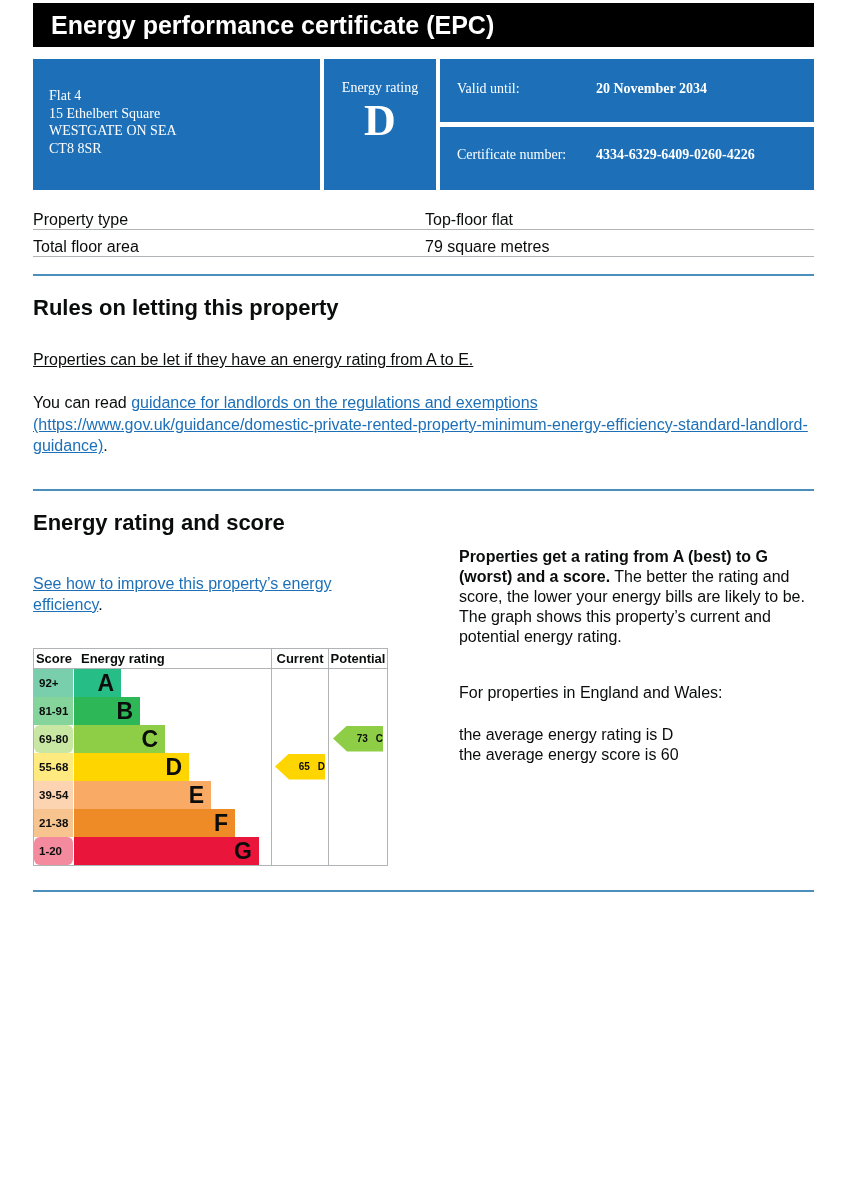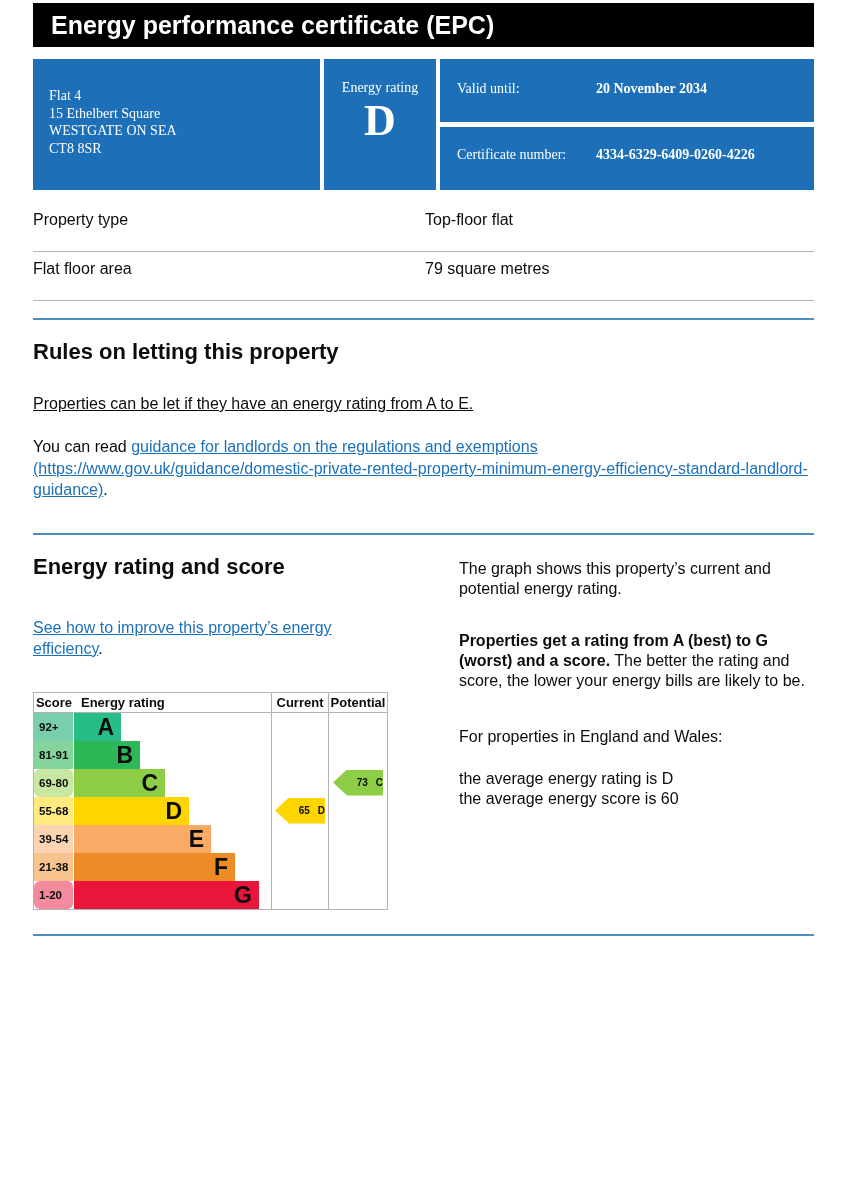--- a/index.html
+++ b/index.html
@@ -31,21 +31,21 @@
   .rating-letter { font-size: 44px; font-weight: bold; line-height: 48px; margin-top: 1px; }
   .validity-col { flex: 1; display: flex; flex-direction: column; gap: 5px; }
   .validity-row { display: flex; padding: 21px 10px 0 17px; font-size: 14px; }
   .validity-row.top { height: 63px; }
   .validity-row.bottom { flex: 1; padding-top: 19px; }
   .validity-label { width: 139px; line-height: 18px; }
   .validity-value { flex: 1; font-weight: bold; line-height: 18px; }
 
   
   .facts { margin-top: 13px; font-size: 16px; }
-  .fact-row { display: flex; padding: 8px 0 22px 0; border-bottom: 1px solid #b1b4b6; }
+  .fact-row { display: flex; padding: 8px 0 0 0; border-bottom: 1px solid #b1b4b6; }
   .fact-label { width: 392px; }
   .fact-value { flex: 1; }
 
   
   .divider { border: none; border-top: 2px solid #4c8fbc; height: 0; }
   .divider.d1 { margin-top: 17px; }
   .divider.d2 { margin-top: 32px; }
   .divider.d3 { margin-top: 24px; }
 
   h2 { font-size: 22px; font-weight: bold; margin-top: 19px; }
@@ -117,21 +117,21 @@
       </div>
     </div>
   </div>
 
   <div class="facts">
     <div class="fact-row">
       <div class="fact-label">Property type</div>
       <div class="fact-value">Top-floor flat</div>
     </div>
     <div class="fact-row">
-      <div class="fact-label">Flat floor area</div>
+      <div class="fact-label">Total floor area</div>
       <div class="fact-value">79 square metres</div>
     </div>
   </div>
 
   <hr class="divider d1">
 
   <h2>Rules on letting this property</h2>
   <p class="body rules-para">Properties can be let if they have an energy rating from A to E.</p>
   <p class="rules-link-para"><span>You can read </span><a class="link">guidance for landlords on the regulations and exemptions (https://www.gov.uk/guidance/domestic-private-rented-property-minimum-energy-efficiency-standard-landlord-guidance)</a><span>.</span></p>
 
@@ -214,22 +214,22 @@
             <div class="c-bands">
               <div class="band-bar" style="background: rgb(233, 21, 59); width: 185px;">G</div>
             </div>
             <div class="c-current"></div>
             <div class="c-potential"></div>
           </div>
         </div>
     </div>
 
     <div class="col-right">
+      <p class="body r2"><span class="bold">Properties get a rating from A (best) to G (worst) and a score.</span><span> The better the rating and score, the lower your energy bills are likely to be.</span></p>
       <p class="body r1">The graph shows this property’s current and potential energy rating.</p>
-      <p class="body r2"><span class="bold">Properties get a rating from A (best) to G (worst) and a score.</span><span> The better the rating and score, the lower your energy bills are likely to be.</span></p>
       <p class="body r3">For properties in England and Wales:</p>
       <p class="body r4">
         <span>the average energy rating is D</span><br>
         <span>the average energy score is 60</span>
       </p>
     </div>
   </div>
 
   <hr class="divider d3">
 

